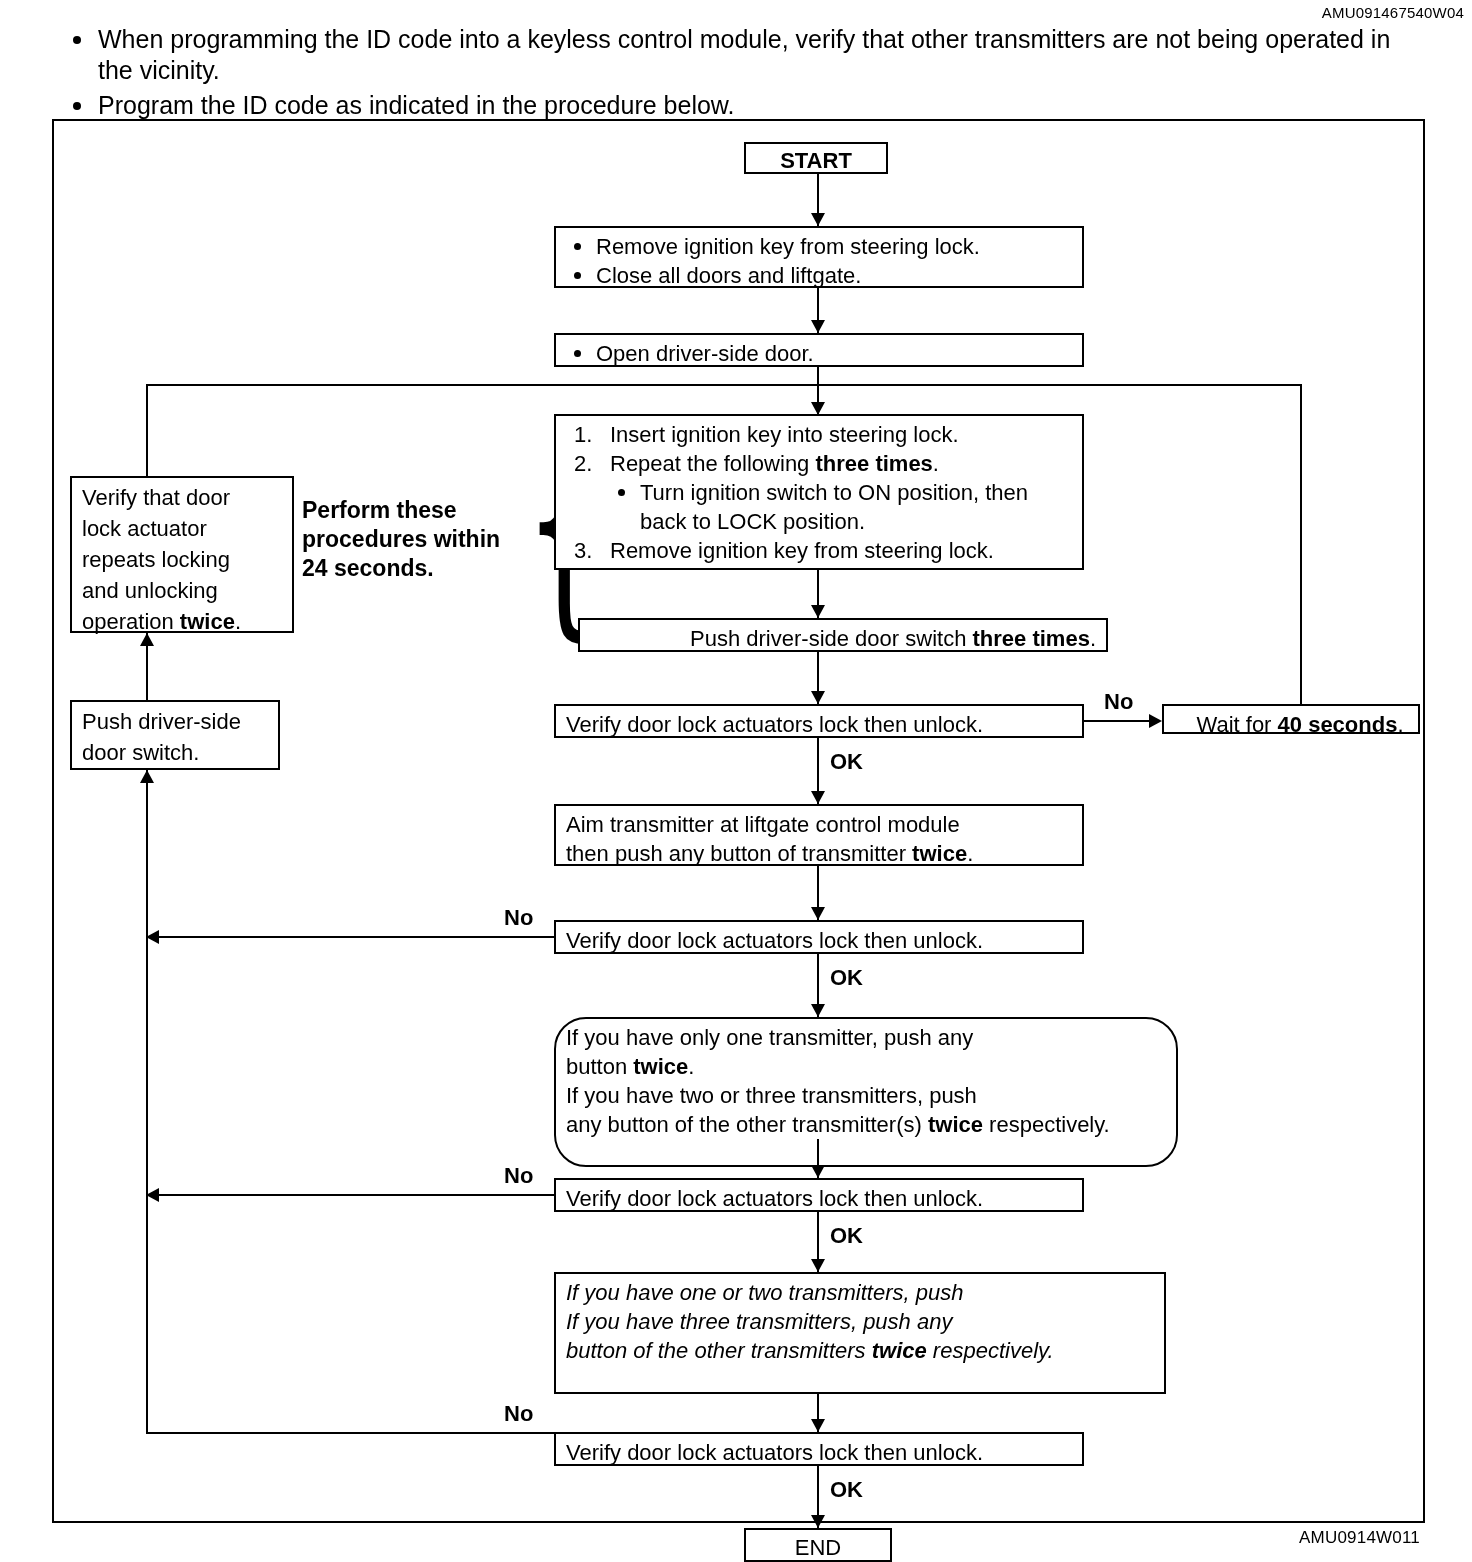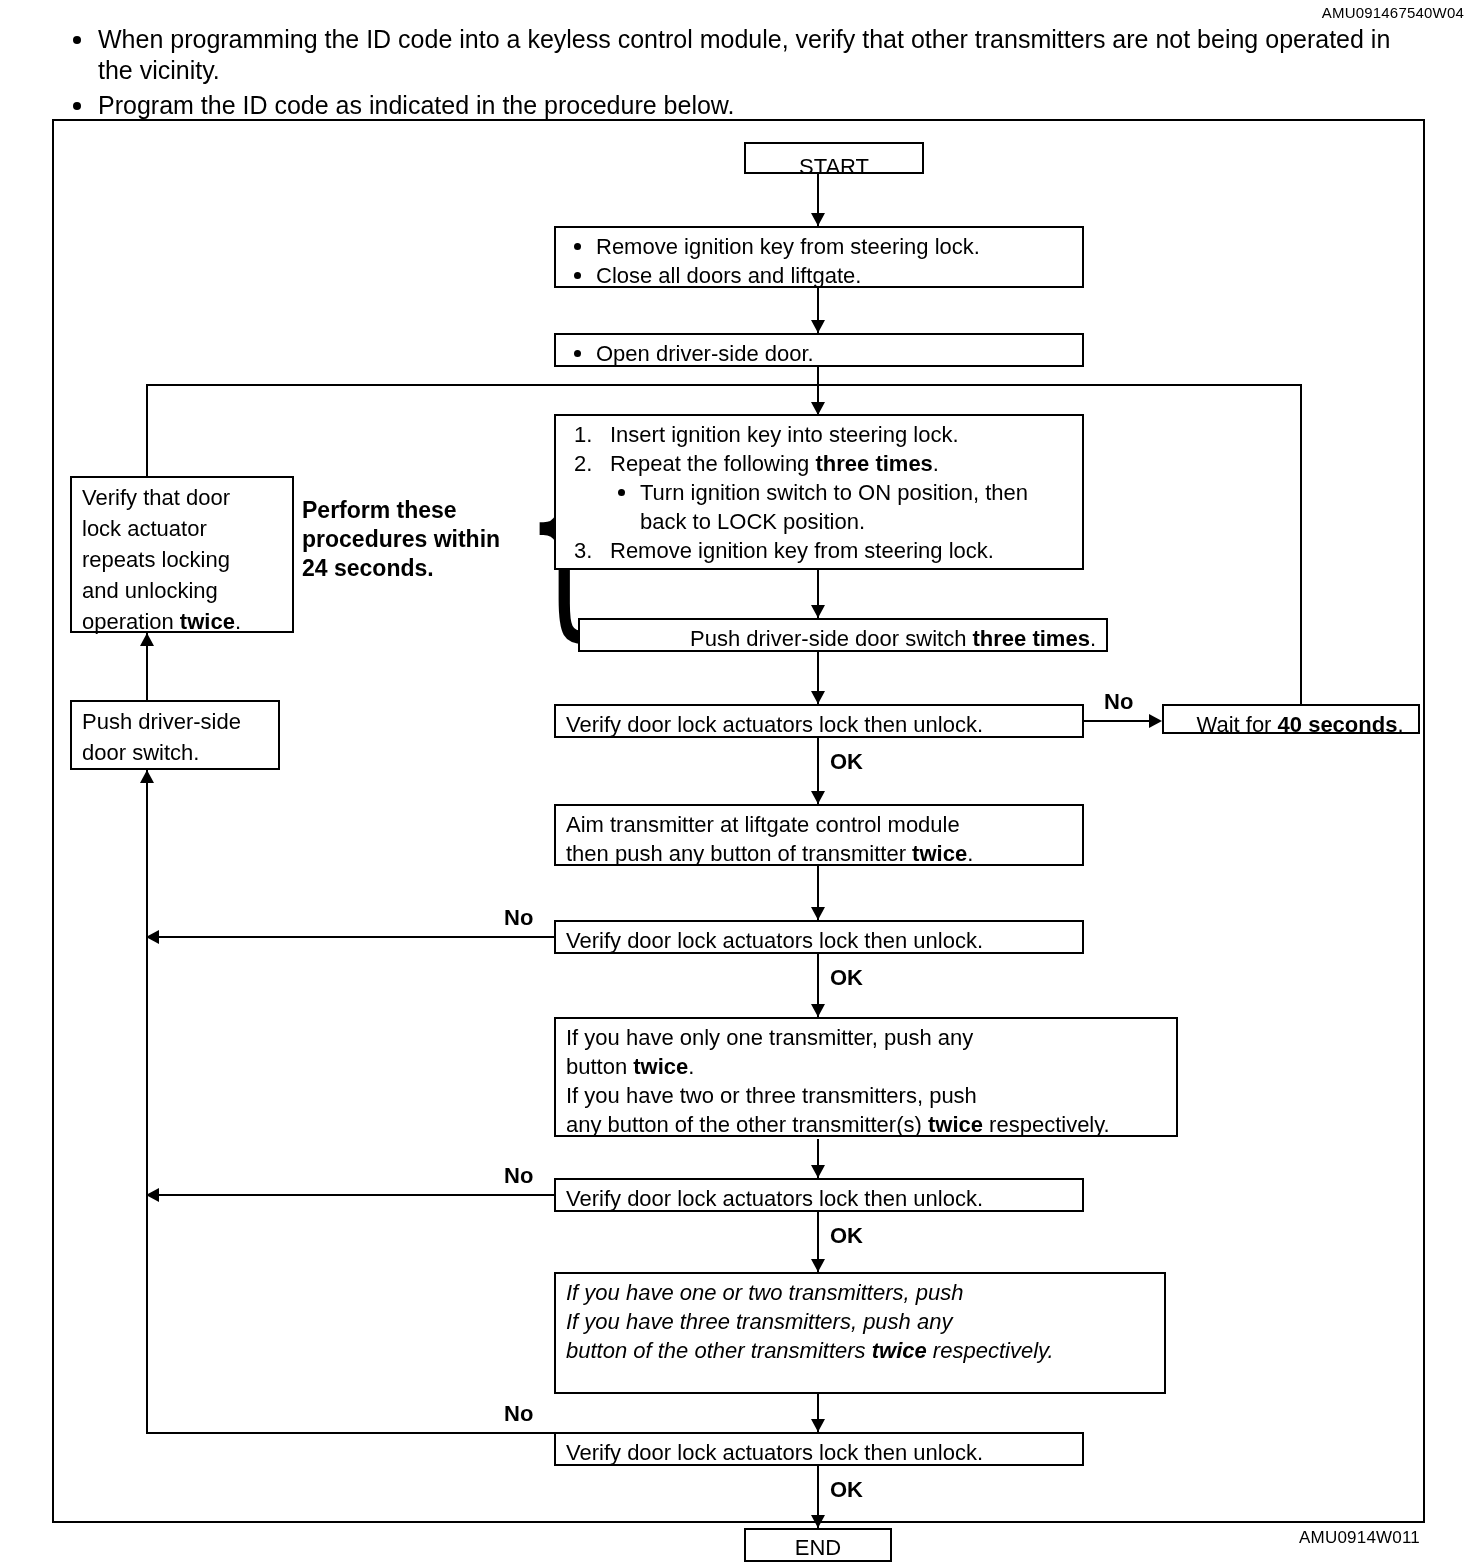--- a/index.html
+++ b/index.html
@@ -200,21 +200,21 @@
     <span>When programming the ID code into a keyless control module, verify that other transmitters are not being operated in the vicinity.</span>
   </div>
   <div class="intro-item">
     <span class="dot"></span>
     <span>Program the ID code as indicated in the procedure below.</span>
   </div>
 </div>
 
 <div class="frame">
 
-  <div class="box center" style="left:690px; top:21px; width:180px; height:32px; padding-top:8px;">
+  <div class="box center" style="left:690px; top:21px; width:144px; height:32px; padding-top:2px;font-weight:bold;">
     <span>START</span>
   </div>
   <div class="vline" style="left:763px; top:53px; height:52px;"></div>
   <div class="arrow-down" style="left:757px; top:92px;"></div>
 
   <div class="box" style="left:500px; top:105px; width:530px; height:62px;">
     <div class="bullet-line">
       <span class="dot"></span>
       <span>Remove ignition key from steering lock.</span>
     </div>
@@ -314,21 +314,21 @@
   </div>
 
   <div class="hline" style="left:92px; top:815px; width:408px;"></div>
   <div class="arrow-left" style="left:92px; top:809px;"></div>
   <div class="edge-label" style="left:450px; top:784px;">No</div>
 
   <div class="vline" style="left:763px; top:833px; height:63px;"></div>
   <div class="arrow-down" style="left:757px; top:883px;"></div>
   <div class="edge-label" style="left:776px; top:844px;">OK</div>
 
-  <div class="box" style="left:500px; top:896px; width:624px; height:120px;">
+  <div class="box" style="left:500px; top:896px; width:624px; height:150px;border-radius:32px;">
     <div>If you have only one transmitter, push any</div>
     <div>
       <span>button </span><b>twice</b><span>.</span>
     </div>
     <div>If you have two or three transmitters, push</div>
     <div>
       <span>any button of the other transmitter(s) </span><b>twice</b><span> respectively.</span>
     </div>
   </div>
 

